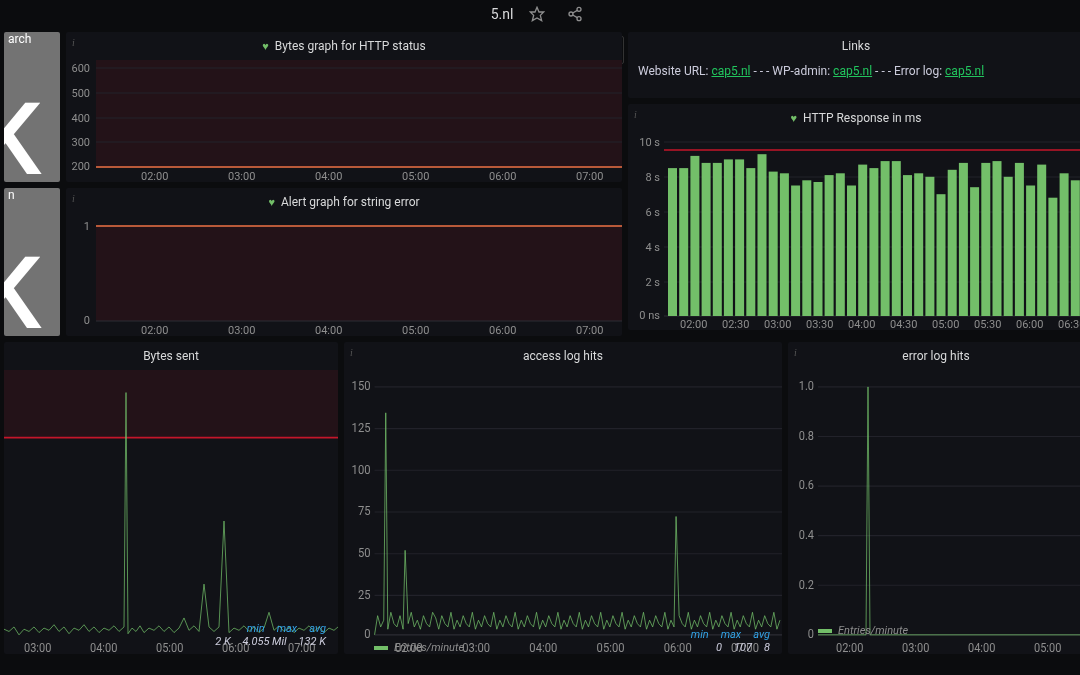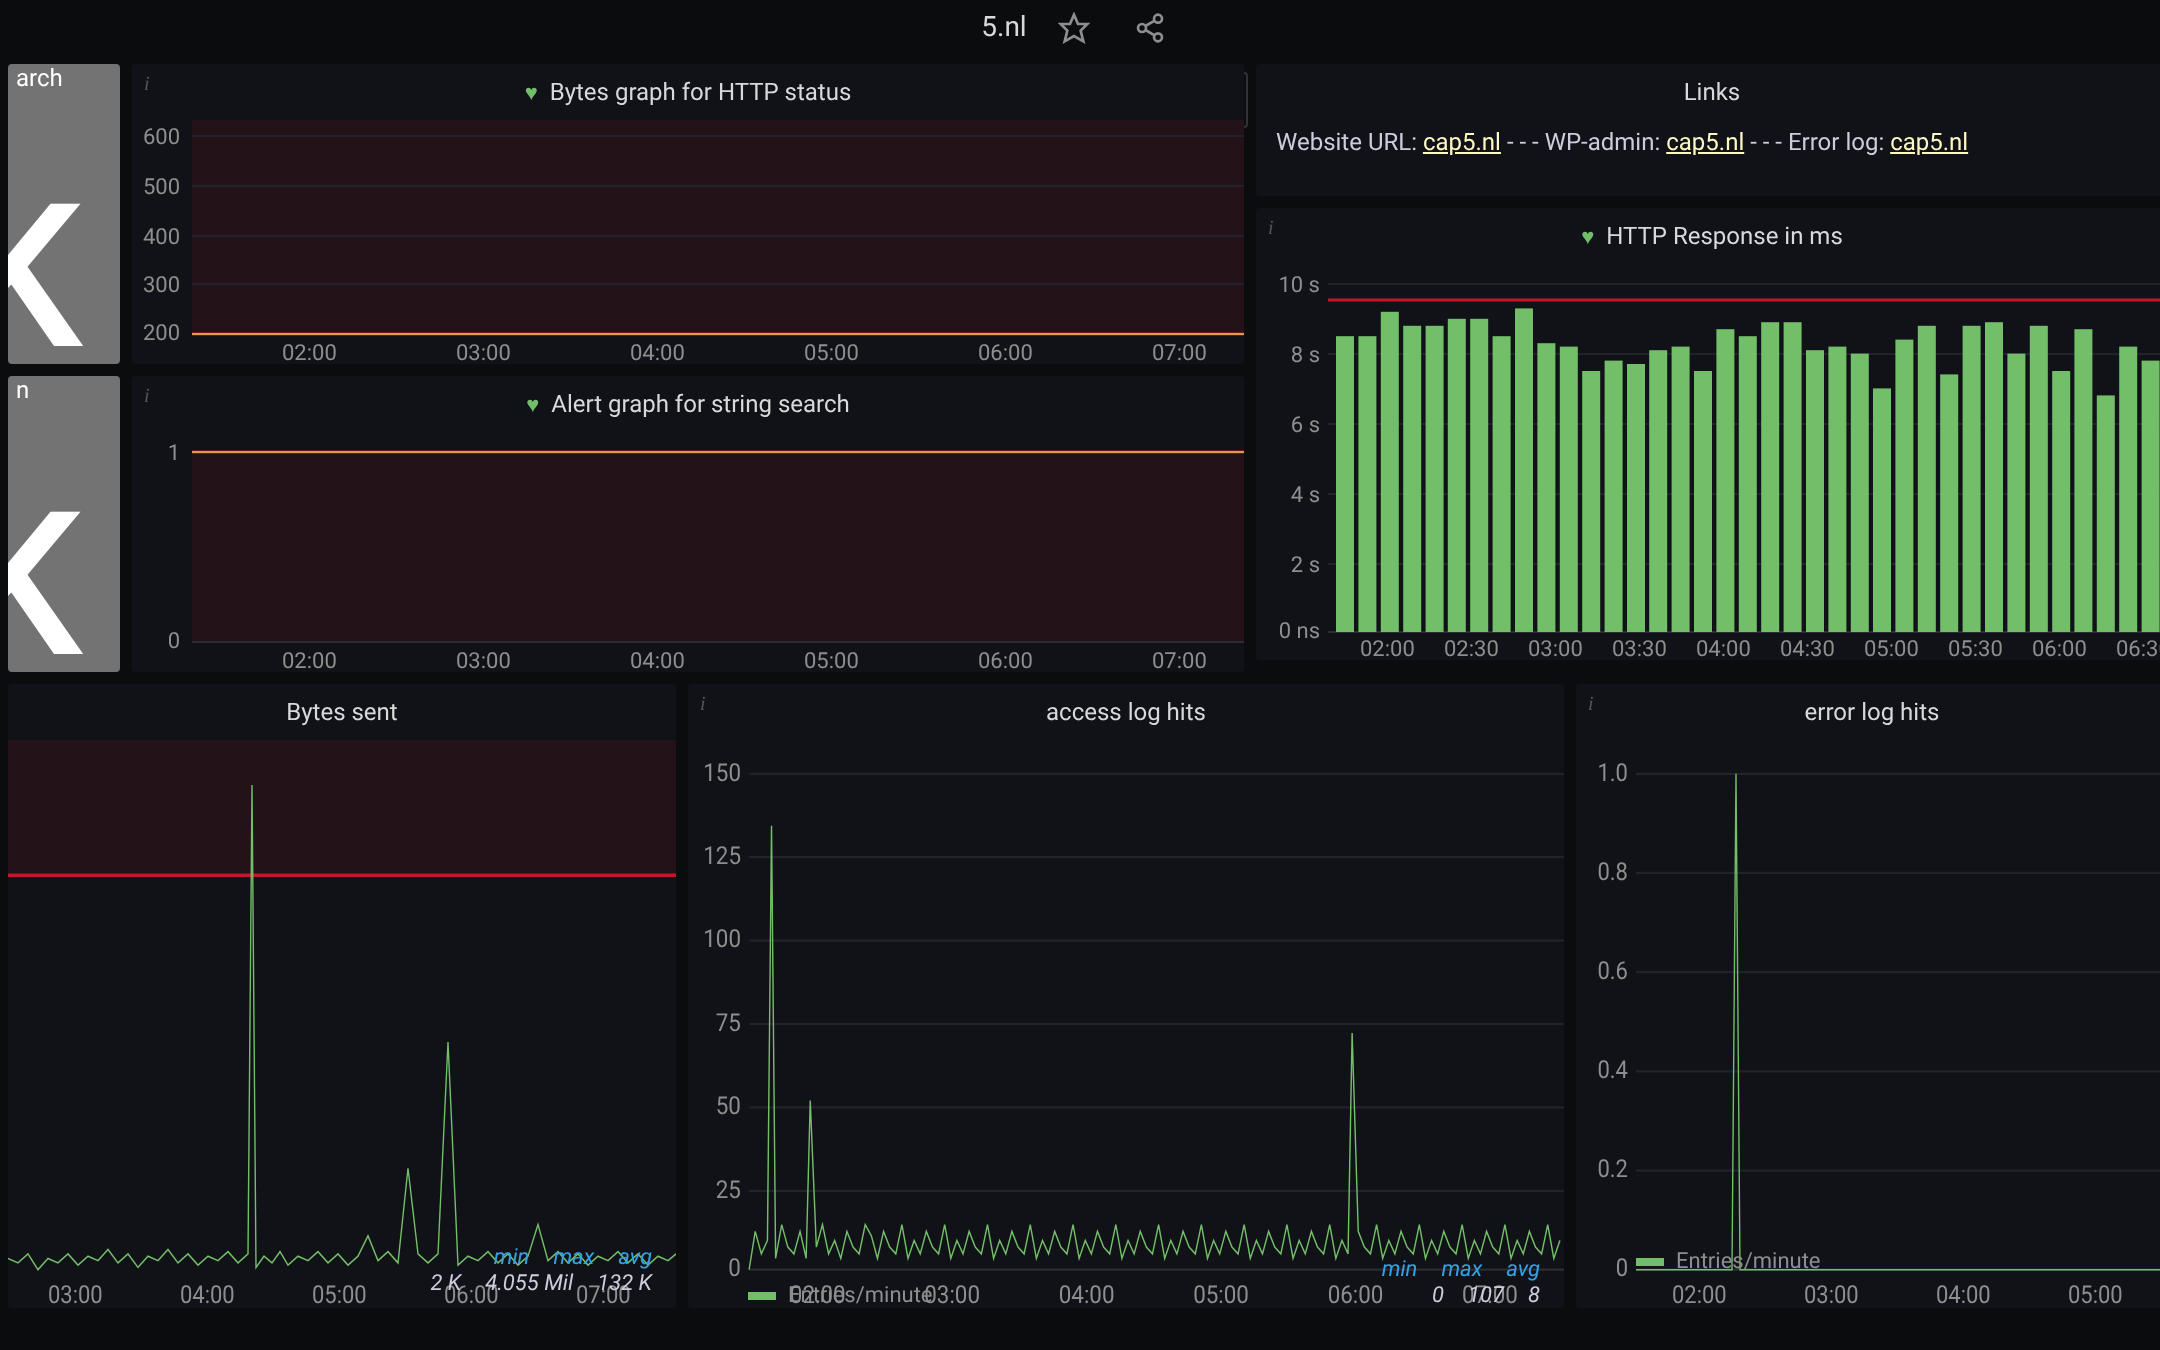--- a/index.html
+++ b/index.html
@@ -80,40 +80,40 @@
   line-height: 0.85;
   margin-top: 8px;
   margin-left: -30px;
   letter-spacing: -6px;
 }
 .links-body {
   padding: 4px 10px;
   font-size: 12px;
   color: #ccccdc;
 }
-.links-body a { color: #fef9c3; text-decoration: underline; }
+.links-body a { color: #22c55e; text-decoration: underline; }
 .chart-svg { width: 100%; height: 100%; display: block; }
 .axis-label { font-size: 11px; fill: #8e8e8e; }
 .grid-line { stroke: #2c2c34; stroke-width: 1; }
 .grid-line-light { stroke: #22222a; stroke-width: 1; }
 .threshold-line { stroke: #c4162a; stroke-width: 1.5; }
 .threshold-area { fill: rgba(196, 22, 42, 0.1); }
 .series-line { stroke: #d69d4a; stroke-width: 1; fill: none; }
 .bar-green { fill: #73bf69; }
 .log-line { stroke: #73bf69; stroke-width: 0.7; fill: none; }
 .legend {
   position: absolute;
   bottom: 0; left: 30px; right: 4px;
   height: 32px;
   font-size: 11px;
 }
 .legend-row { display: flex; justify-content: flex-end; gap: 12px; padding-right: 8px; font-style: italic; }
 .legend-head { color: #33a2e5; }
 .legend-val { color: #ccccdc; }
-.legend-entry { display: flex; align-items: center; gap: 6px; color: #8e8e8e; padding-top: 2px; }
+.legend-entry { display: flex; align-items: center; gap: 6px; color: #8e8e8e; padding-top: 2px; font-style: italic; }
 .legend-swatch { width: 14px; height: 4px; background: #73bf69; }
 .p-status   { grid-column: 2; grid-row: 1; }
 .p-string   { grid-column: 2; grid-row: 2; }
 .p-links    { grid-column: 3; grid-row: 1; height: 66px; }
 .p-http     { grid-column: 3; grid-row: 1 / span 2; margin-top: 72px; height: 226px; }
 .row3-wrap  { grid-column: 1 / span 3; grid-row: 3; display: flex; gap: 6px; }
 .row3-wrap .panel { flex: 1; }
 .ok1 { grid-column: 1; grid-row: 1; }
 .ok2 { grid-column: 1; grid-row: 2; }
 </style>
@@ -218,21 +218,21 @@
         <text class="axis-label" x="423" y="120">06:00</text>
         <text class="axis-label" x="510" y="120">07:00</text>
       </svg>
     </div>
   </div>
 
   <div class="panel p-string">
     <span class="panel-info-icon">i</span>
     <div class="panel-header">
       <span class="heart">♥</span>
-      <span>Alert graph for string search</span>
+      <span>Alert graph for string error</span>
     </div>
     <div class="panel-body">
       <svg class="chart-svg" viewBox="0 0 556 120" preserveAspectRatio="none">
         <rect class="threshold-area" x="30" y="10" width="526" height="95"></rect>
         <line class="grid-line" x1="30" y1="10" x2="556" y2="10"></line>
         <line class="grid-line" x1="30" y1="105" x2="556" y2="105"></line>
         <text class="axis-label" x="24" y="14" text-anchor="end">1</text>
         <text class="axis-label" x="24" y="108" text-anchor="end">0</text>
         <line class="threshold-line" x1="30" y1="10" x2="556" y2="10"></line>
         <line class="series-line" x1="30" y1="10" x2="556" y2="10"></line>

